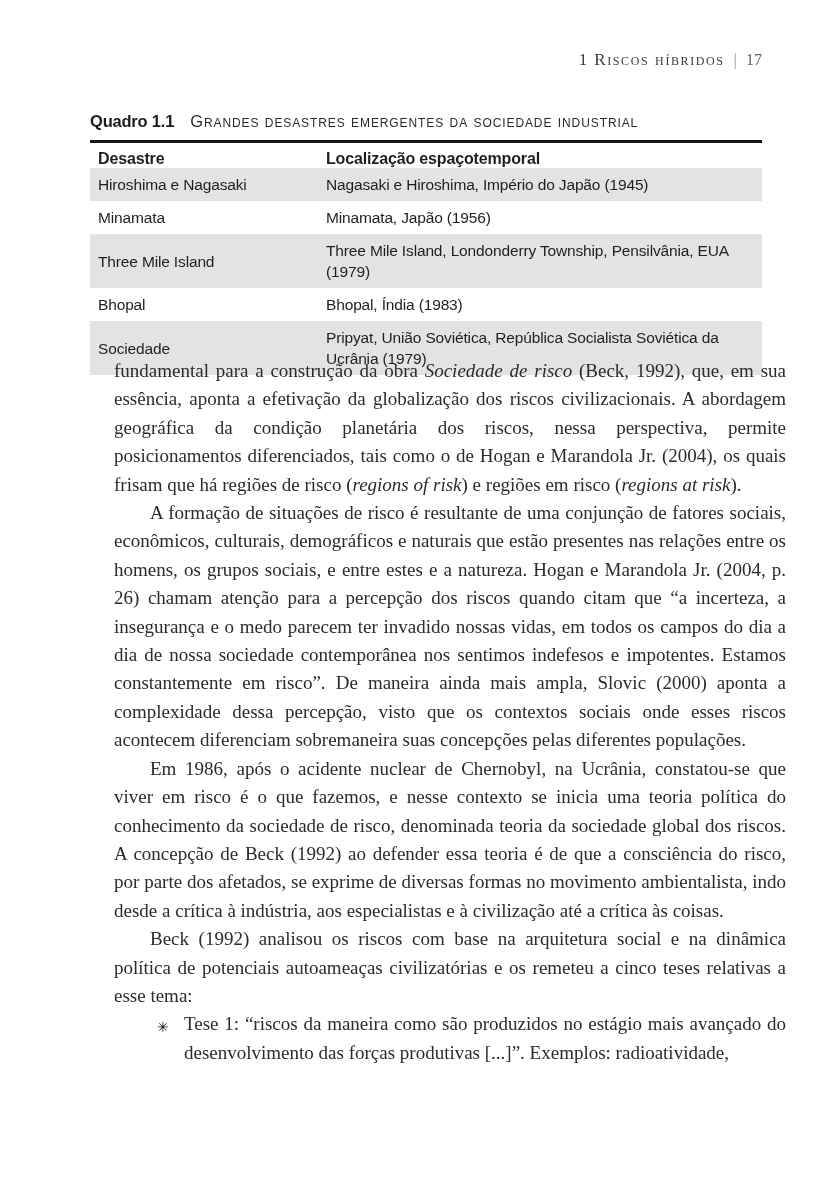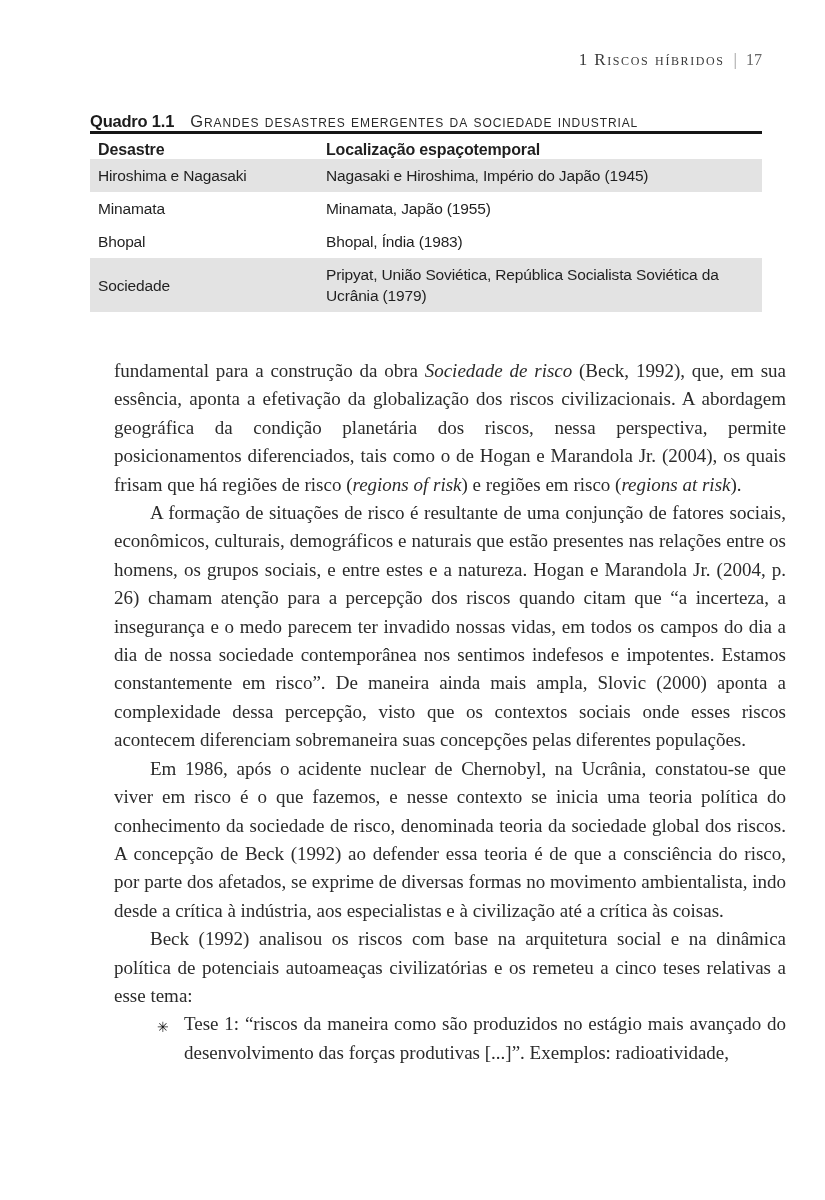--- a/index.html
+++ b/index.html
@@ -25,21 +25,21 @@
   .chapter-num{margin-right:7px;}
   .chapter-title{font-variant:small-caps;letter-spacing:1.6px;}
   .head-sep{color:#9a9a9a;margin:0 9px;font-weight:400;}
   .page-num{color:var(--muted);font-size:16px;}
 
   
   .quadro{
     position:absolute;top:112px;left:90px;width:672px;
     font-family:"Liberation Sans",sans-serif;
   }
-  .quadro-title{font-size:16.5px;color:#1c1c1c;white-space:nowrap;}
+  .quadro-title{font-size:16.5px;margin-bottom:9px;color:#1c1c1c;white-space:nowrap;}
   .q-label{font-weight:700;margin-right:16px;letter-spacing:-0.2px;}
   .q-caption{font-variant:small-caps;letter-spacing:0.9px;color:#2a2a2a;}
   table.disasters{
     border-collapse:collapse;width:100%;
     border-top:3px solid var(--rule);
     font-size:15.5px;letter-spacing:-0.15px;color:#1f1f1f;
   }
   table.disasters th{
     text-align:left;font-weight:700;font-size:16px;
     padding:7px 8px 0 8px;
@@ -93,21 +93,25 @@
           <th>Localização espaçotemporal</th>
         </tr>
       </thead>
       <tbody>
         <tr class="shaded">
           <td>Hiroshima e Nagasaki</td>
           <td>Nagasaki e Hiroshima, Império do Japão (1945)</td>
         </tr>
         <tr>
           <td>Minamata</td>
-          <td>Minamata, Japão (1955)</td>
+          <td>Minamata, Japão (1956)</td>
+        </tr>
+        <tr class="shaded">
+          <td>Three Mile Island</td>
+          <td>Three Mile Island, Londonderry Township, Pensilvânia, EUA (1979)</td>
         </tr>
         <tr>
           <td>Bhopal</td>
           <td>Bhopal, Índia (1983)</td>
         </tr>
         <tr class="shaded">
           <td>Sociedade</td>
           <td>Pripyat, União Soviética, República Socialista Soviética da Ucrânia (1979)</td>
         </tr>
       </tbody>

